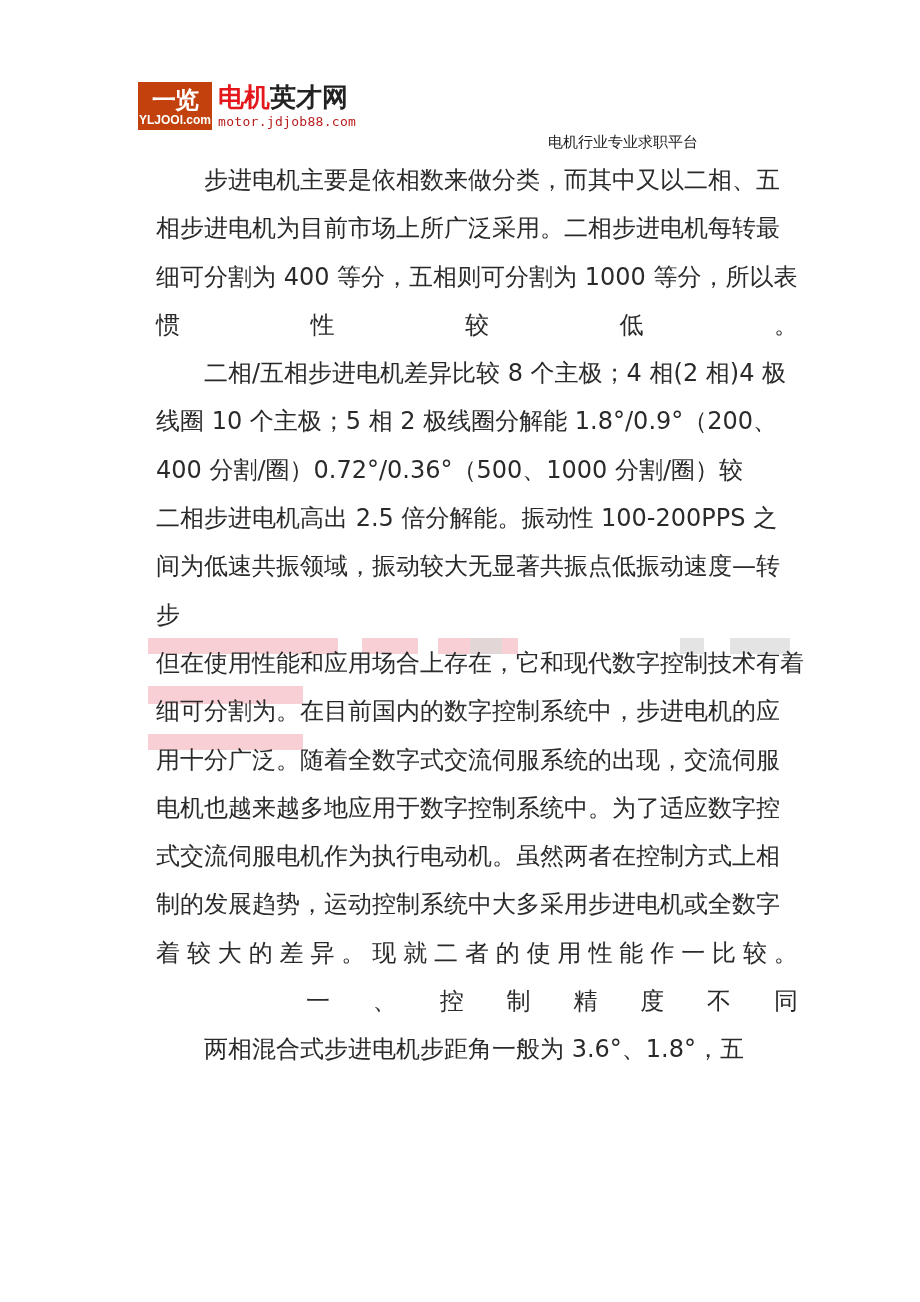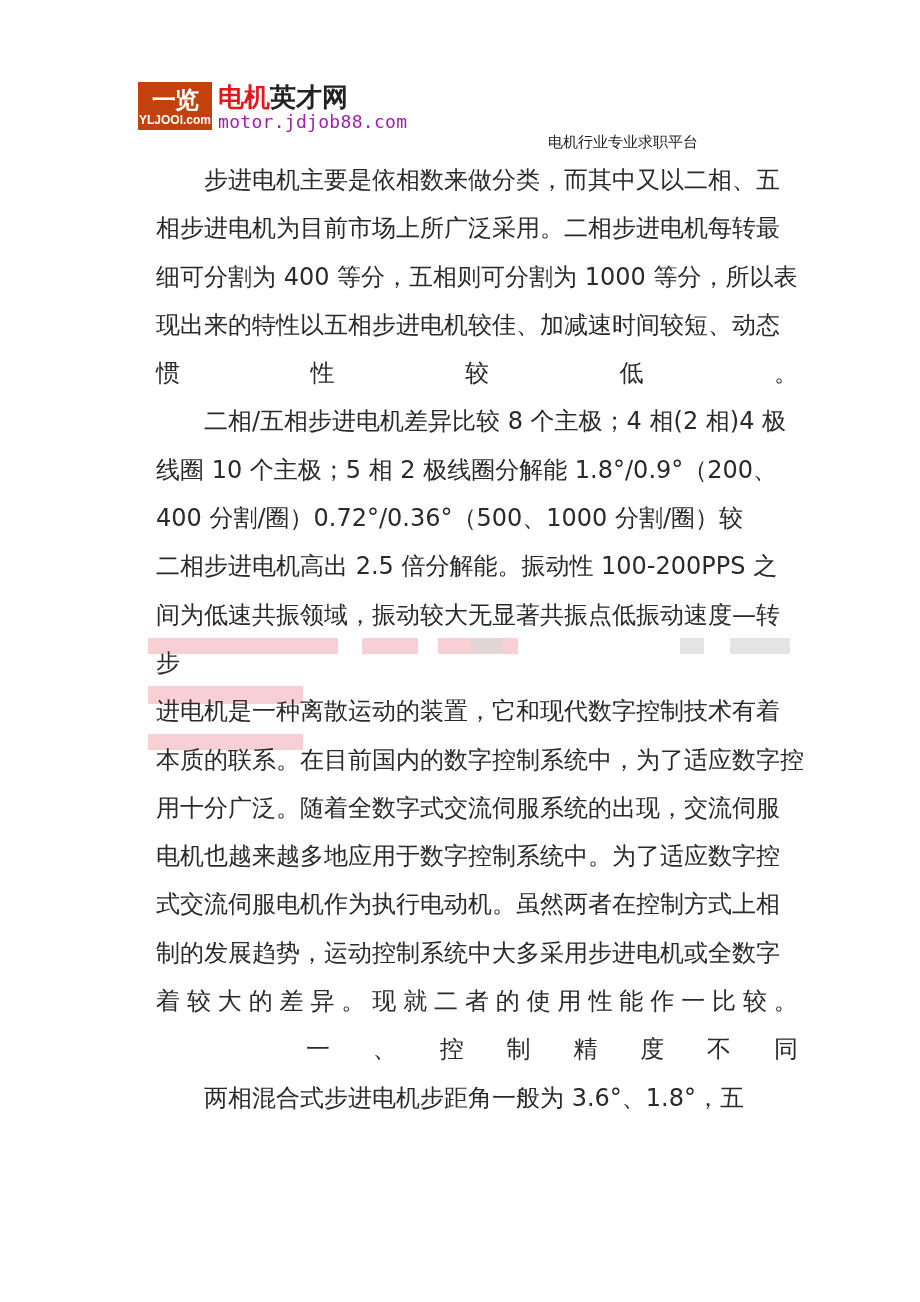--- a/index.html
+++ b/index.html
@@ -54,23 +54,23 @@
       font-size: 26px;
       font-weight: bold;
       line-height: 34px;
       letter-spacing: 0px;
       white-space: nowrap;
     }
     .logo-title .red { color: #e3171c; }
     .logo-title .dark { color: #222222; }
     .logo-url {
       font-family: "DejaVu Sans Mono", "Liberation Mono", monospace;
-      font-size: 18px;
+      font-size: 13px;
       line-height: 16px;
-      color: #a21caf;
+      color: #b91c1c;
       margin-top: 0px;
       letter-spacing: 0.3px;
     }
     .tagline {
       position: absolute;
       left: 548px; top: 132px;
       font-family: "DejaVu Serif", "Liberation Serif", serif;
       font-size: 15px;
       line-height: 20px;
       color: #222222;
@@ -138,38 +138,37 @@
   <div class="wm-bar" style="left:8px; top:104px; width:155px; height:16px;"></div>
   <div class="wm-gray" style="left:330px; top:8px; width:32px; height:16px;"></div>
   <div class="wm-gray" style="left:540px; top:8px; width:24px; height:16px;"></div>
   <div class="wm-gray" style="left:590px; top:8px; width:60px; height:16px;"></div>
 </div>
 
 <div class="content">
   <div class="line indent">步进电机主要是依相数来做分类，而其中又以二相、五</div>
   <div class="line">相步进电机为目前市场上所广泛采用。二相步进电机每转最</div>
   <div class="line">细可分割为 400 等分，五相则可分割为 1000 等分，所以表</div>
-  <div class="line">现出来的特性以五相步进电机较佳、加减速时间较短、动态</div>
   <div class="line justify">
     <span>惯</span>
     <span>性</span>
     <span>较</span>
     <span>低</span>
     <span>。</span>
   </div>
   <div class="line indent">二相/五相步进电机差异比较 8 个主极；4 相(2 相)4 极</div>
   <div class="line">线圈 10 个主极；5 相 2 极线圈分解能 1.8°/0.9°（200、</div>
   <div class="line">400 分割/圈）0.72°/0.36°（500、1000 分割/圈）较</div>
   <div class="line">二相步进电机高出 2.5 倍分解能。振动性 100-200PPS 之</div>
   <div class="line">间为低速共振领域，振动较大无显著共振点低振动速度—转</div>
   <div class="line justify">
     <span>步</span>
   </div>
-  <div class="line">进电机是一种离散运动的装置，它和现代数字控制技术有着</div>
-  <div class="line">本质的联系。在目前国内的数字控制系统中，为了适应数字控</div>
+  <div class="line">但在使用性能和应用场合上存在，它和现代数字控制技术有着</div>
+  <div class="line">细可分割为。在目前国内的数字控制系统中，步进电机的应</div>
   <div class="line">用十分广泛。随着全数字式交流伺服系统的出现，交流伺服</div>
   <div class="line">电机也越来越多地应用于数字控制系统中。为了适应数字控</div>
   <div class="line">式交流伺服电机作为执行电动机。虽然两者在控制方式上相</div>
   <div class="line">制的发展趋势，运动控制系统中大多采用步进电机或全数字</div>
   <div class="line justify">
     <span>着</span>
     <span>较</span>
     <span>大</span>
     <span>的</span>
     <span>差</span>

